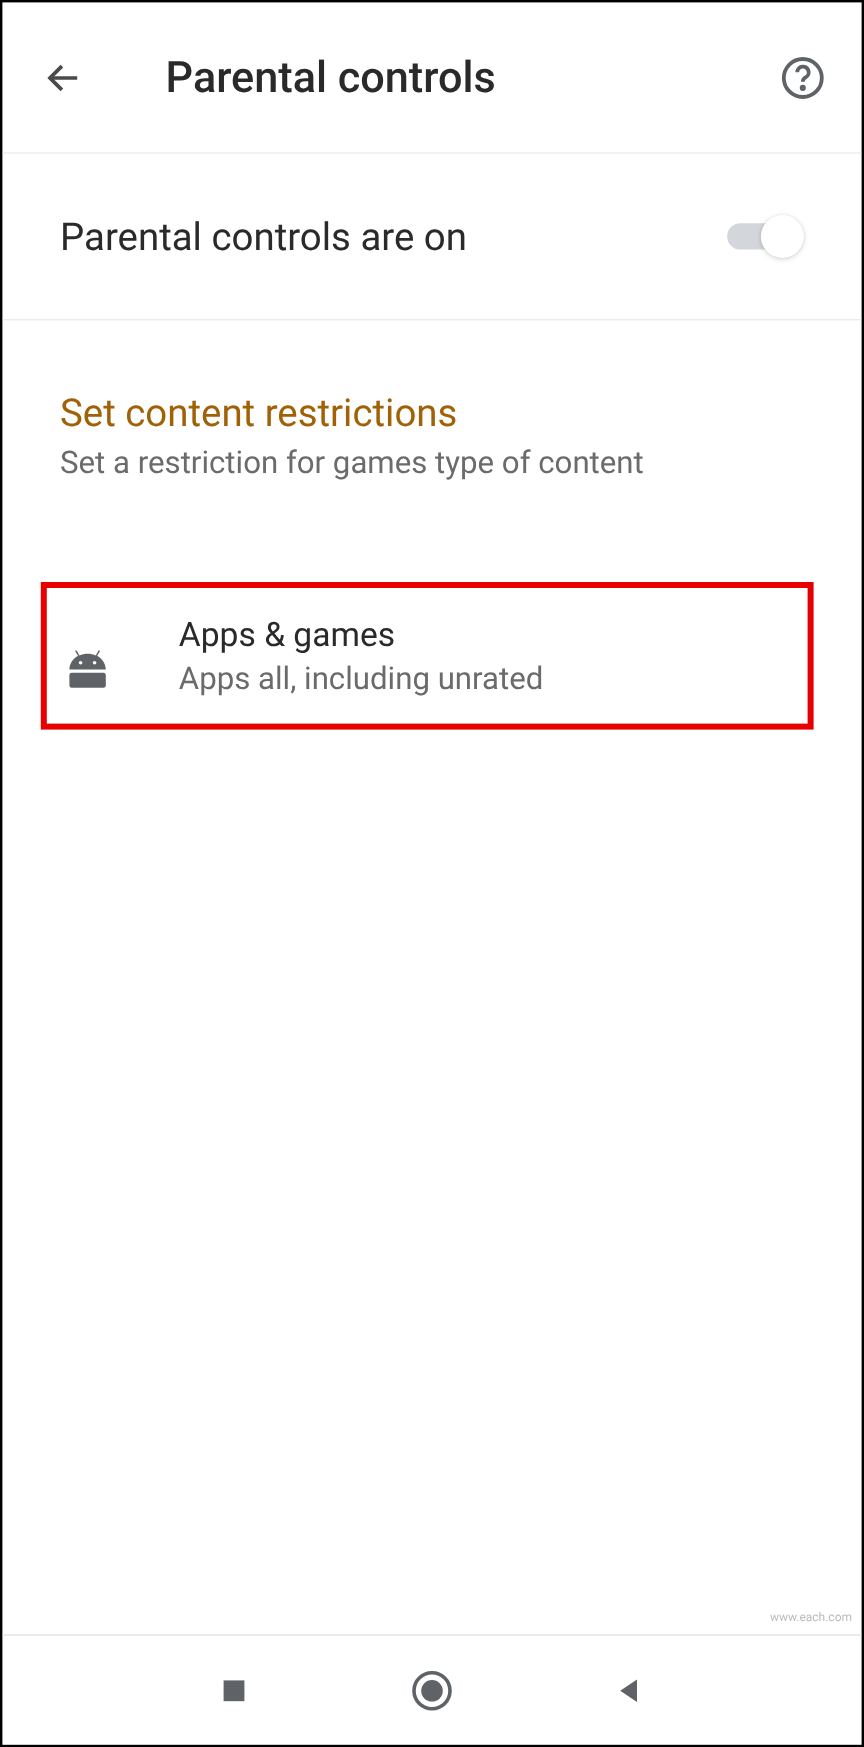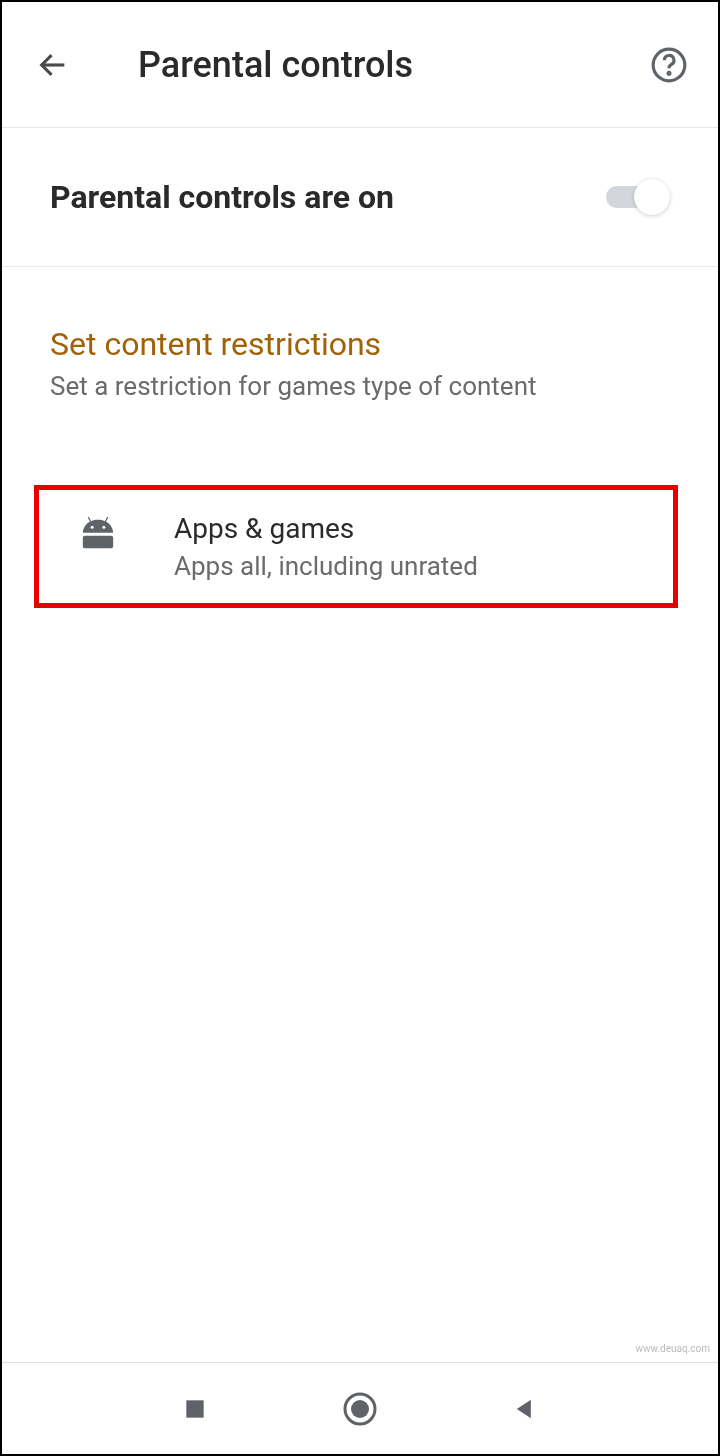--- a/index.html
+++ b/index.html
@@ -43,21 +43,20 @@
       color: #5f6368;
       cursor: pointer;
       flex-shrink: 0;
     }
     .toggle-row {
       display: flex;
       align-items: center;
       justify-content: space-between;
       padding: 50px 48px 50px 48px;
       border-bottom: 1px solid #e8e8e8;
-      font-weight: bold;
     }
     .toggle-label {
       font-size: 32px;
       color: #2a2a2a;
     }
     .switch {
       position: relative;
       width: 68px;
       height: 36px;
       cursor: pointer;
@@ -89,22 +88,22 @@
       font-weight: 400;
       color: #a16207;
       margin-bottom: 8px;
     }
     .section-subtitle {
       font-size: 26px;
       color: #6b6b6b;
     }
     .list-item {
       display: flex;
-      align-items: flex-start;
-      padding: 22px 20px 22px 65px;
+      align-items: flex-end;
+      padding: 22px 20px 22px 40px;
       margin: 54px 40px 0 32px;
       border: 5px solid #e60000;
       cursor: pointer;
     }
     .list-icon {
       width: 44px;
       height: 44px;
       color: #5f6368;
       flex-shrink: 0;
       display: flex;
@@ -213,13 +212,13 @@
       <circle cx="12" cy="12" r="6" fill="#5f6368"></circle>
     </svg>
   </div>
   <div class="nav-btn">
     <svg viewBox="0 0 24 24" fill="currentColor" width="28" height="28">
       <path d="M17 4 L5 12 L17 20 Z"></path>
     </svg>
   </div>
 </div>
 
-<div class="watermark">www.deuaq.com</div>
+<div class="watermark">www.each.com</div>
 
 </body></html>

